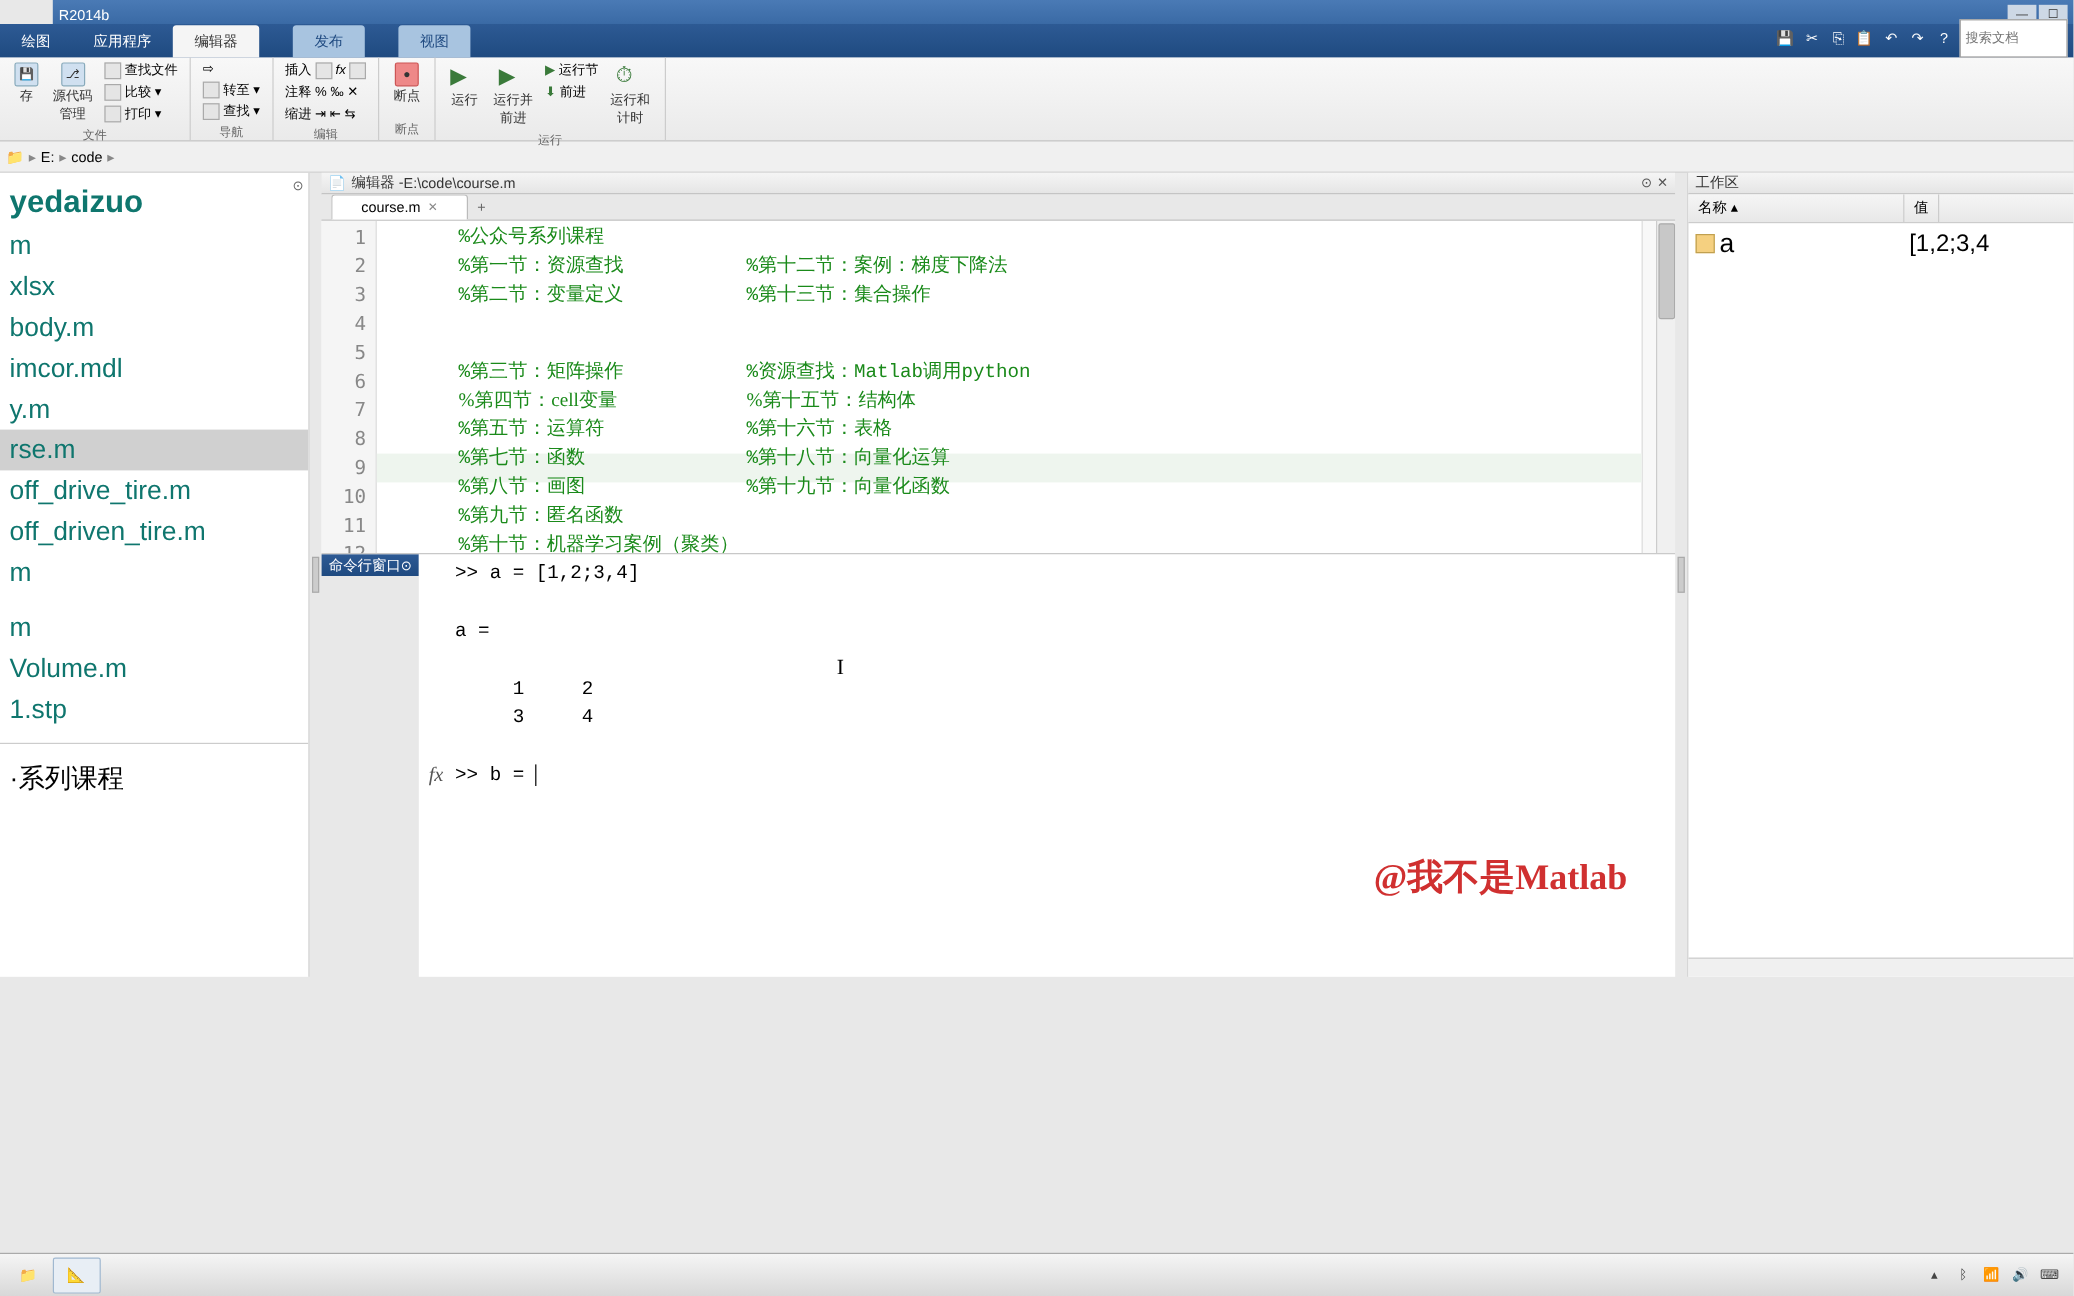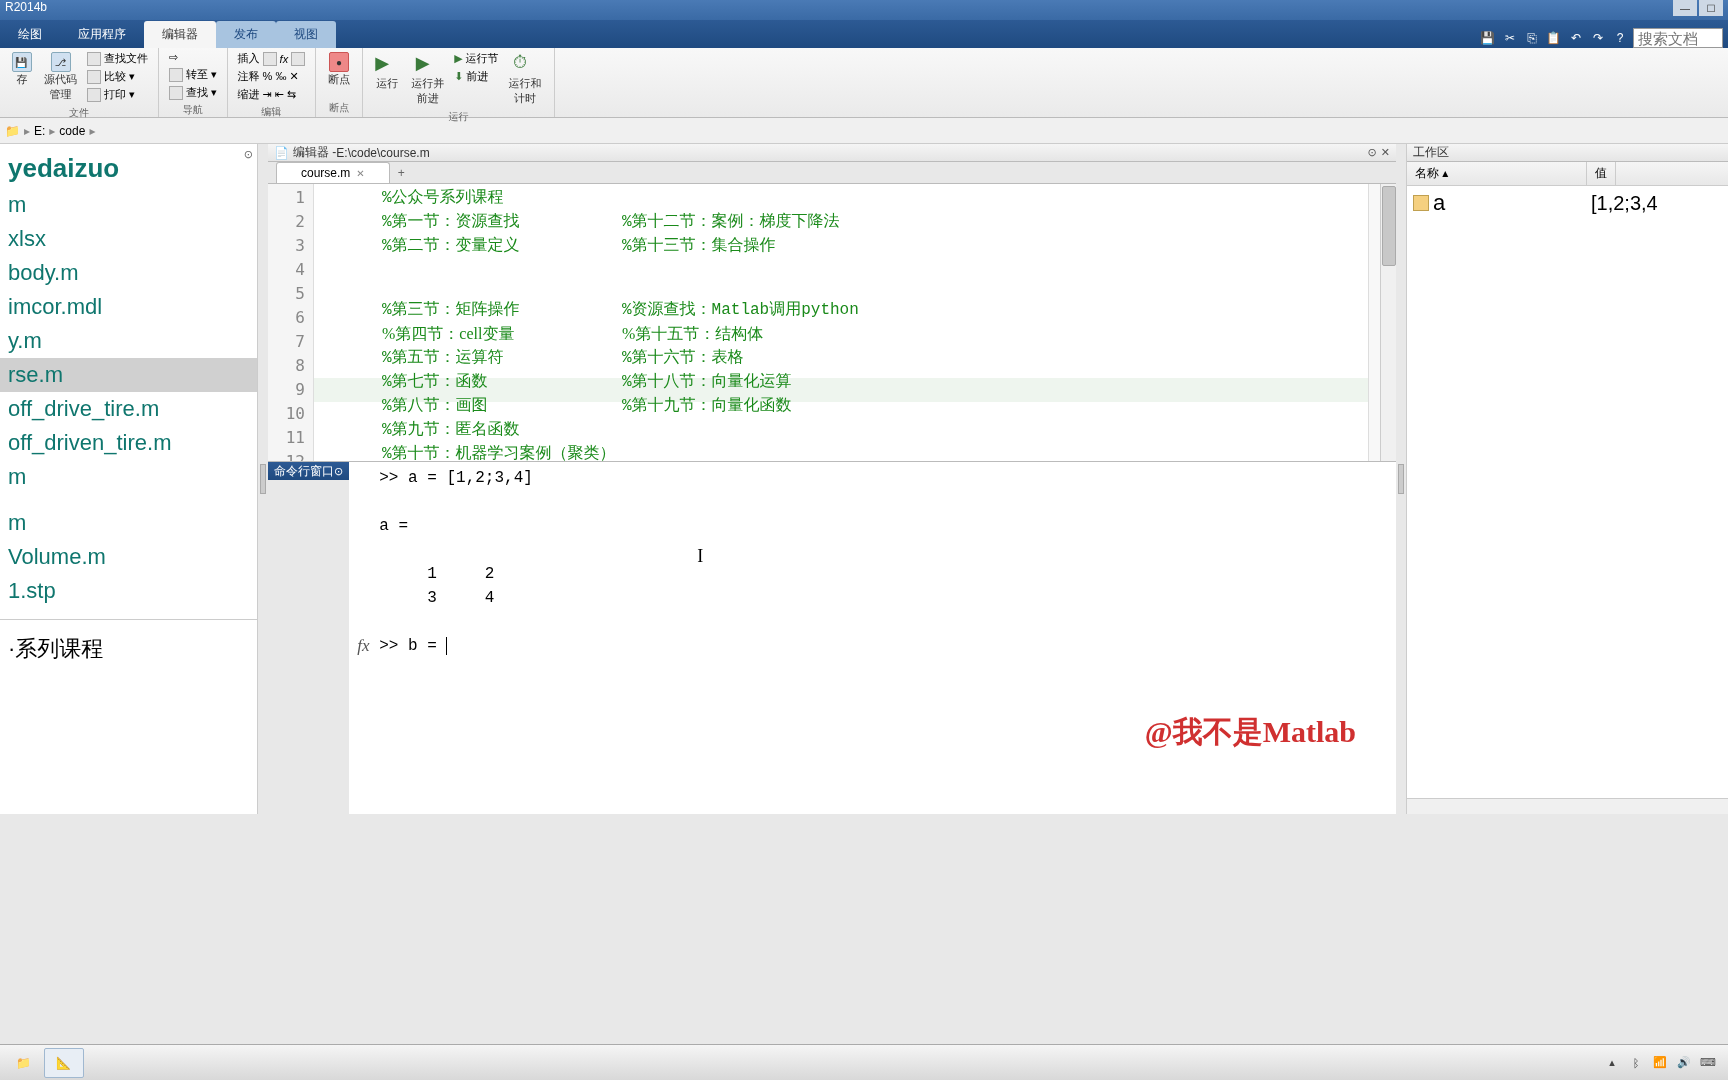--- a/index.html
+++ b/index.html
@@ -1,28 +1,28 @@
 <!DOCTYPE html>
 <html><head>
   <meta charset="utf-8">
   <style>
     * { margin: 0; padding: 0; box-sizing: border-box; }
     body { font-family: "Microsoft YaHei", SimSun, sans-serif; font-size: 12px; background: #e8e8e8; overflow: hidden; width: 1728px; height: 1080px; position: relative; }
     
-    .titlebar { height: 20px; background: linear-gradient(#4a7ab5, #3a6aa5); color: #fff; display: flex; align-items: flex-start; padding: 0 5px; font-size: 12px; }
+    .titlebar { height: 20px; background: linear-gradient(#4a7ab5, #3a6aa5); color: #fff; display: flex; align-items: flex-end; padding: 0 5px; font-size: 12px; margin-left: 44px; }
     .titlebar-right { margin-left: auto; display: flex; gap: 2px; }
     .titlebar-btn { width: 24px; height: 16px; background: #cdd8e5; display: flex; align-items: center; justify-content: center; font-size: 10px; color: #333; }
     
     .ribbon-tabs { height: 28px; background: linear-gradient(#2d5a94, #1f4a80); display: flex; align-items: flex-end; }
     .ribbon-tab { padding: 5px 18px; color: #fff; font-size: 12px; cursor: pointer; border-top-left-radius: 3px; border-top-right-radius: 3px; }
     .ribbon-tab.active { background: #f5f5f5; color: #333; }
-    .ribbon-tab.light { background: #a8c4e0; color: #1f4a80; }
+    .ribbon-tab.light { background: #a8c4e0; color: #1f4a80; margin-left: 28px; }
     .ribbon-right { margin-left: auto; display: flex; align-items: center; gap: 4px; padding-right: 5px; }
     .ribbon-icon { width: 18px; height: 18px; display: flex; align-items: center; justify-content: center; font-size: 12px; color: #fff; }
-    .search-box { width: 90px; height: 20px; background: #fff; border: 1px solid #999; font-size: 15px; padding: 0 4px; }
+    .search-box { width: 90px; height: 32px; background: #fff; border: 1px solid #999; font-size: 11px; padding: 0 4px; }
     
     .toolstrip { height: 70px; background: linear-gradient(#f8f8f8, #eaeaea); border-bottom: 1px solid #bbb; display: flex; }
     .tool-group { border-right: 1px solid #ccc; padding: 2px 8px; display: flex; flex-direction: column; }
     .tool-group-inner { display: flex; gap: 4px; flex: 1; }
     .tool-group-label { font-size: 10px; color: #666; text-align: center; padding-top: 2px; }
     .tool-btn { display: flex; flex-direction: column; align-items: center; padding: 2px 4px; font-size: 11px; color: #333; cursor: pointer; }
     .tool-btn-small { display: flex; align-items: center; gap: 3px; padding: 1px 2px; font-size: 11px; cursor: pointer; }
     .tool-icon { width: 20px; height: 20px; background: #d0e0f0; border: 1px solid #8ab; border-radius: 2px; display: flex; align-items: center; justify-content: center; font-size: 10px; }
     .tool-icon-sm { width: 14px; height: 14px; background: #e5e5e5; border: 1px solid #aaa; display: inline-block; }
     .tool-col { display: flex; flex-direction: column; gap: 1px; }

